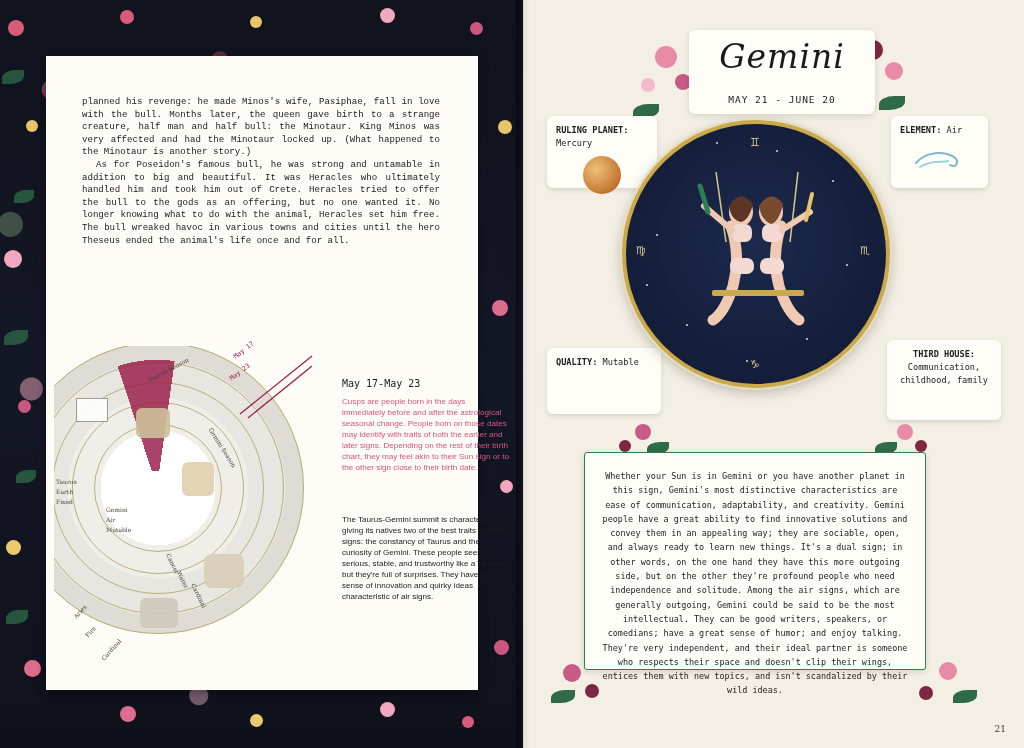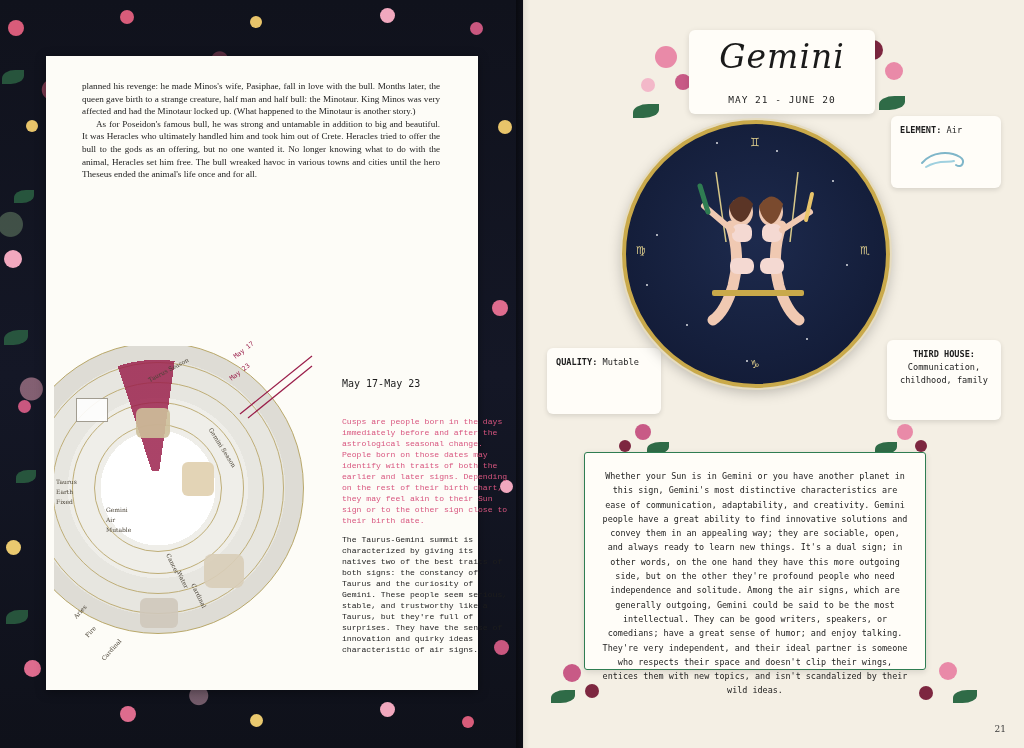--- a/index.html
+++ b/index.html
@@ -29,22 +29,22 @@
   .leaf{position:absolute;border-radius:60% 0 60% 0;background:#2f6b47;opacity:.75;}
   .flower{position:absolute;border-radius:50%;}
   .paper{
     position:absolute;background:#fdfcf7;
   }
   .left-paper{
     left:46px;top:56px;width:432px;height:634px;
     box-shadow:0 2px 10px rgba(0,0,0,.35);
   }
   .body-text{
-    position:absolute;left:36px;top:24px;width:358px;
-    font-family:Liberation Serif, serif;
+    position:absolute;left:36px;top:40px;width:358px;
+    font-family:Liberation Mono, monospace;
     font-size:9.1px;line-height:12.6px;color:#1b1b1b;text-align:justify;
   }
   .body-text p{margin:0 0 0 0;}
   .body-text p.indent{text-indent:14px;}
 
   
   .wheel-wrap{position:absolute;left:8px;top:290px;width:252px;height:345px;overflow:hidden;}
   .wheel{
     position:absolute;left:-42px;top:-4px;width:290px;height:290px;border-radius:50%;
     background:
@@ -71,21 +71,21 @@
     background:#f2b9cd;border:1px solid #2b2b2b;
     font-family:"DejaVu Sans Mono", monospace;font-size:8.6px;letter-spacing:.4px;
     color:#1d1d1d;display:flex;align-items:center;justify-content:center;font-weight:bold;
   }
   .cusp-dates{
     position:absolute;left:296px;top:322px;width:170px;
     font-family:"DejaVu Sans Mono", monospace;font-size:10px;color:#1d1d1d;
   }
   .cusp-para{
     position:absolute;left:296px;width:168px;
-    font-family:Liberation Mono, monospace;font-size:8.1px;line-height:11px;margin-top:20px;
+    font-family:Liberation Sans, sans-serif;font-size:8.1px;line-height:11px;
   }
   .pink{color:#d8557f;}
   .dark{color:#1d1d1d;}
 
   
   .right-page{
     position:absolute;left:523px;top:0;width:501px;height:748px;
     background:#f4efe4;
   }
   .rp-inner{position:absolute;inset:0;}
@@ -232,22 +232,26 @@
       <div class="fl-dot" style="left:340px;top:40px;width:20px;height:20px;background:#7d2740;"></div>
       <div class="fl-dot" style="left:362px;top:62px;width:18px;height:18px;background:#e98aa8;"></div>
       <div class="fl-dot" style="left:336px;top:76px;width:14px;height:14px;background:#c85a86;"></div>
       <div class="fl-leaf" style="left:356px;top:96px;width:26px;height:14px;"></div>
 
       <div class="title-card">
         <div class="sign-name">Gemini</div>
         <div class="sign-dates">MAY 21 - JUNE 20</div>
       </div>
 
-
-      <div class="info-card" style="left:368px;top:116px;width:110px;height:72px;">
+      <div class="info-card" style="left:24px;top:116px;width:110px;height:72px;">
+        <div><b>RULING PLANET:</b> <span>Mercury</span></div>
+        <div style="margin:6px auto 0;width:38px;height:38px;border-radius:50%;background:radial-gradient(circle at 35% 35%,#f0c07a,#c4762f 70%,#8c4a1c);"></div>
+      </div>
+
+      <div class="info-card" style="left:368px;top:116px;width:97px;height:72px;">
         <div><b>ELEMENT:</b> <span>Air</span></div>
         <div style="margin:8px auto 0;width:52px;height:26px;">
           <svg width="52" height="26" viewBox="0 0 52 26">
               <path d="M2 18 C12 6, 30 6, 40 12 C46 16, 42 24, 36 20" stroke="#7fb6c9" stroke-width="2" fill="none" stroke-linecap="round"></path>
               <path d="M6 22 C18 14, 28 18, 34 16" stroke="#9fd0df" stroke-width="2" fill="none" stroke-linecap="round"></path>
             </svg>
         </div>
       </div>
 
       <div class="info-card" style="left:24px;top:348px;width:114px;height:66px;">

